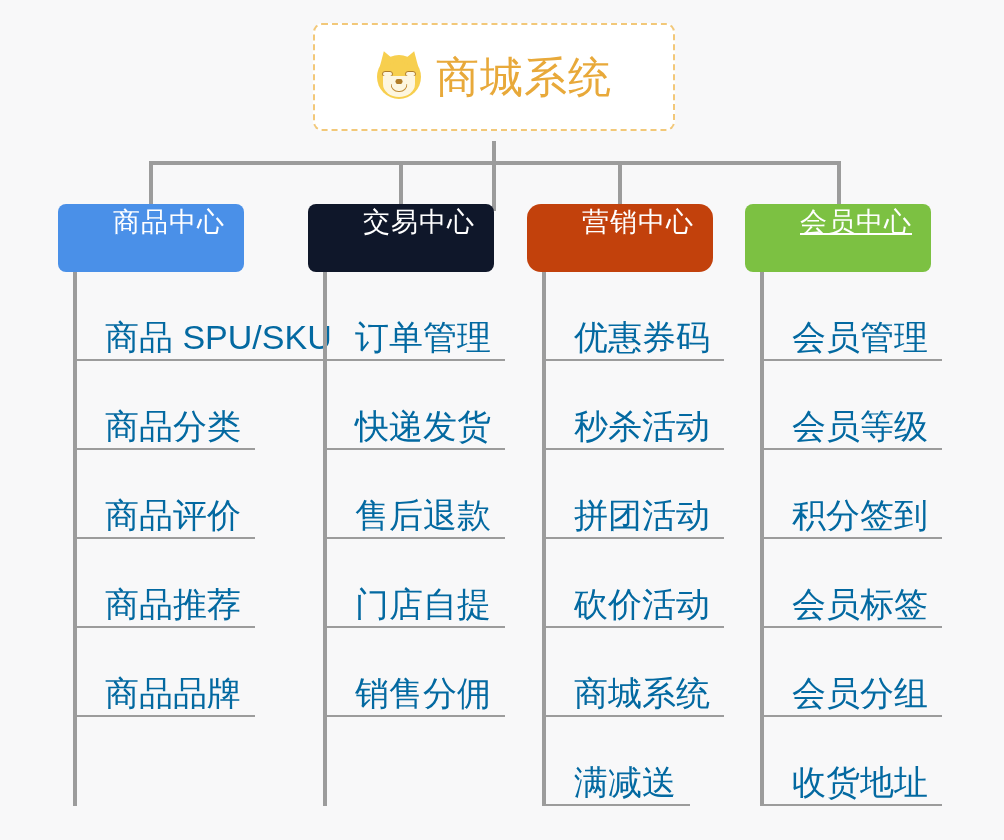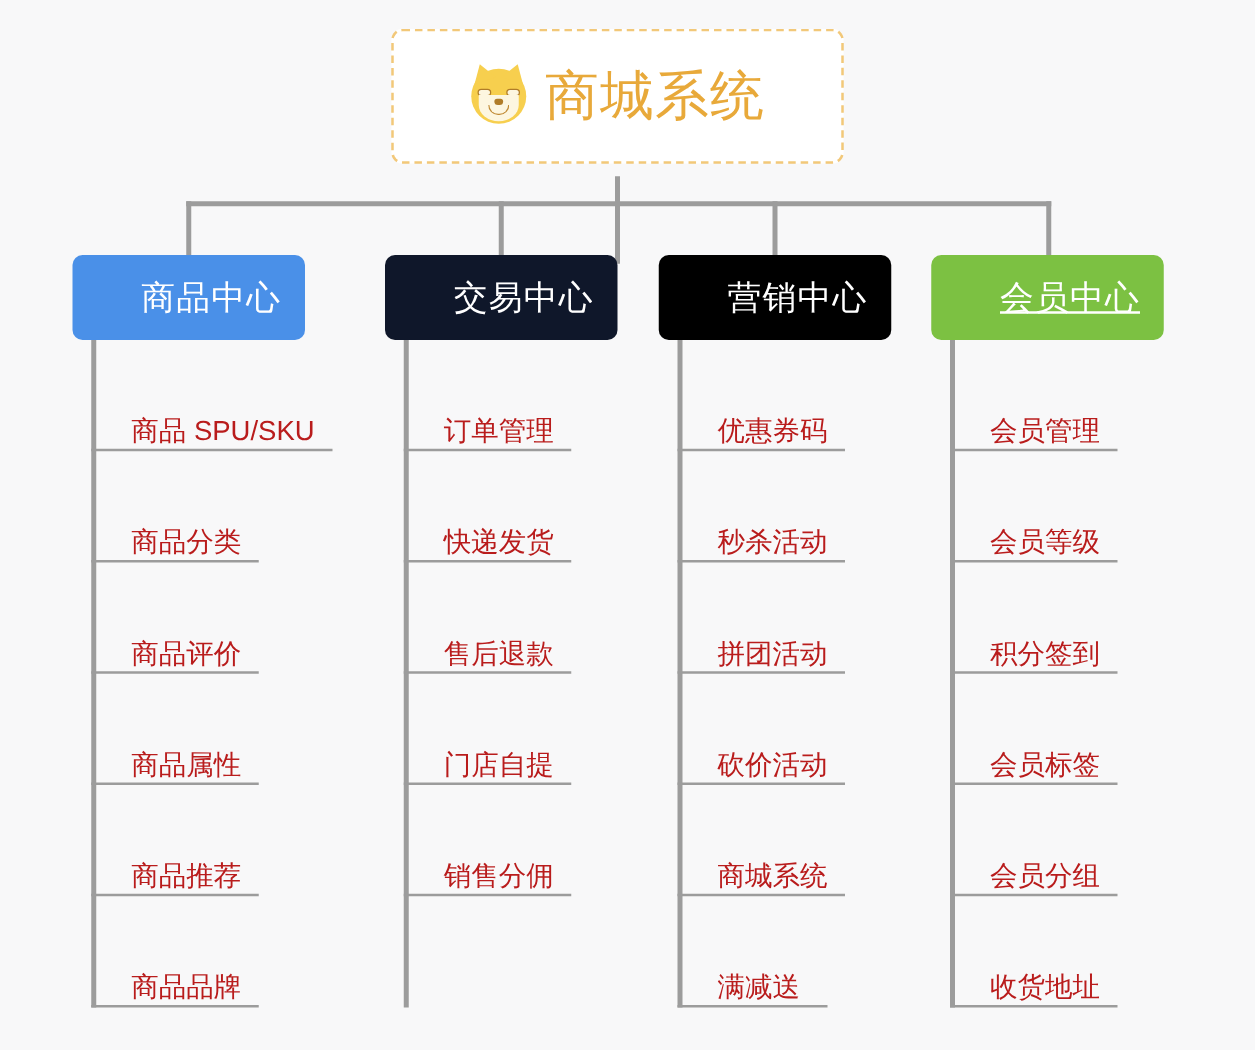--- a/index.html
+++ b/index.html
@@ -126,21 +126,21 @@
     top: 204px;
   }
   .branch-header {
     position: absolute;
     top: 0;
     left: 0;
     width: 186px;
     height: 68px;
     border-radius: 8px;
     display: flex;
-    align-items: center;
+    align-items: flex-start;
     justify-content: center;
     color: #ffffff;
     font-size: 27px;
     letter-spacing: 1px;
     box-sizing: border-box;
     padding-left: 36px;
   }
 
   .branch-spine {
     position: absolute;
@@ -160,22 +160,22 @@
     height: 89px;
     box-sizing: border-box;
     display: flex;
     align-items: flex-end;
     border-bottom: 2px solid #9c9c9c;
     width: max-content;
     min-width: 120px;
     padding: 0 14px 2px 32px;
   }
   .leaf-label {
-    font-size: 22px;
-    color: #b91c1c;
+    font-size: 34px;
+    color: #0369a1;
     line-height: 1.15;
     white-space: nowrap;
   }
 </style>
 </head>
 <body>
 
 <div id="mindmap">
 
   <div class="root-node">
@@ -208,23 +208,20 @@
           <li class="leaf-item">
             <span class="leaf-label">商品 SPU/SKU</span>
           </li>
           <li class="leaf-item">
             <span class="leaf-label">商品分类</span>
           </li>
           <li class="leaf-item">
             <span class="leaf-label">商品评价</span>
           </li>
           <li class="leaf-item">
-            <span class="leaf-label">商品属性</span>
-          </li>
-          <li class="leaf-item">
             <span class="leaf-label">商品推荐</span>
           </li>
           <li class="leaf-item">
             <span class="leaf-label">商品品牌</span>
           </li>
         </ul>
       </div>
       <div class="branch" style="left: 308px;">
         <div class="branch-header" style="background: #0f172a;">
           <span>交易中心</span>
@@ -242,21 +239,21 @@
           </li>
           <li class="leaf-item">
             <span class="leaf-label">门店自提</span>
           </li>
           <li class="leaf-item">
             <span class="leaf-label">销售分佣</span>
           </li>
         </ul>
       </div>
       <div class="branch" style="left: 527px;">
-        <div class="branch-header" style="background: #000000;">
+        <div class="branch-header" style="background: #c2410c; border-radius: 14px;">
           <span>营销中心</span>
         </div>
         <div class="branch-spine" style="left: 15px; height: 534px;"></div>
         <ul class="leaf-list" style="left: 15px;">
           <li class="leaf-item">
             <span class="leaf-label">优惠券码</span>
           </li>
           <li class="leaf-item">
             <span class="leaf-label">秒杀活动</span>
           </li>

